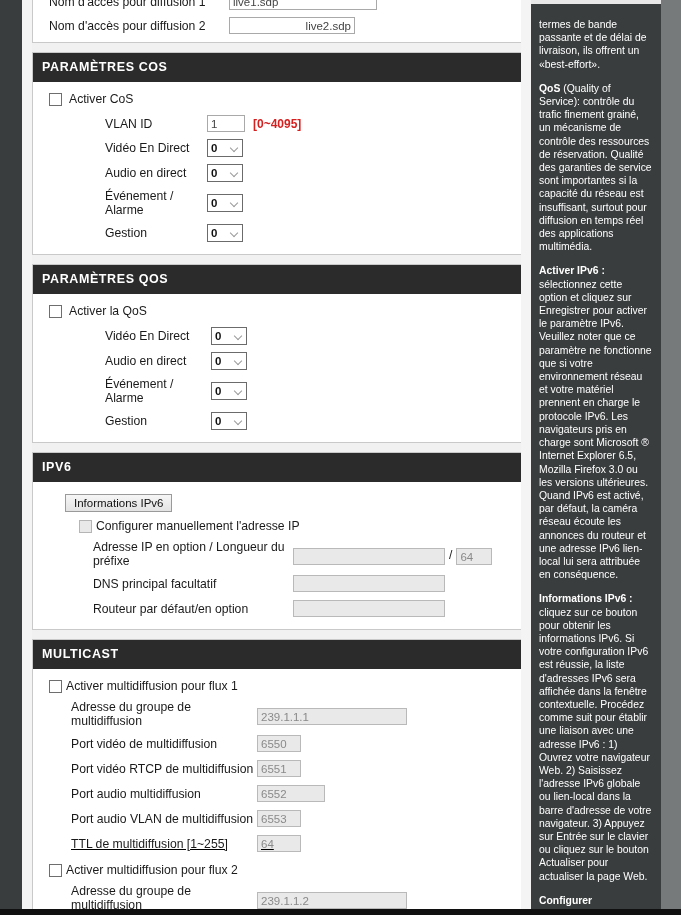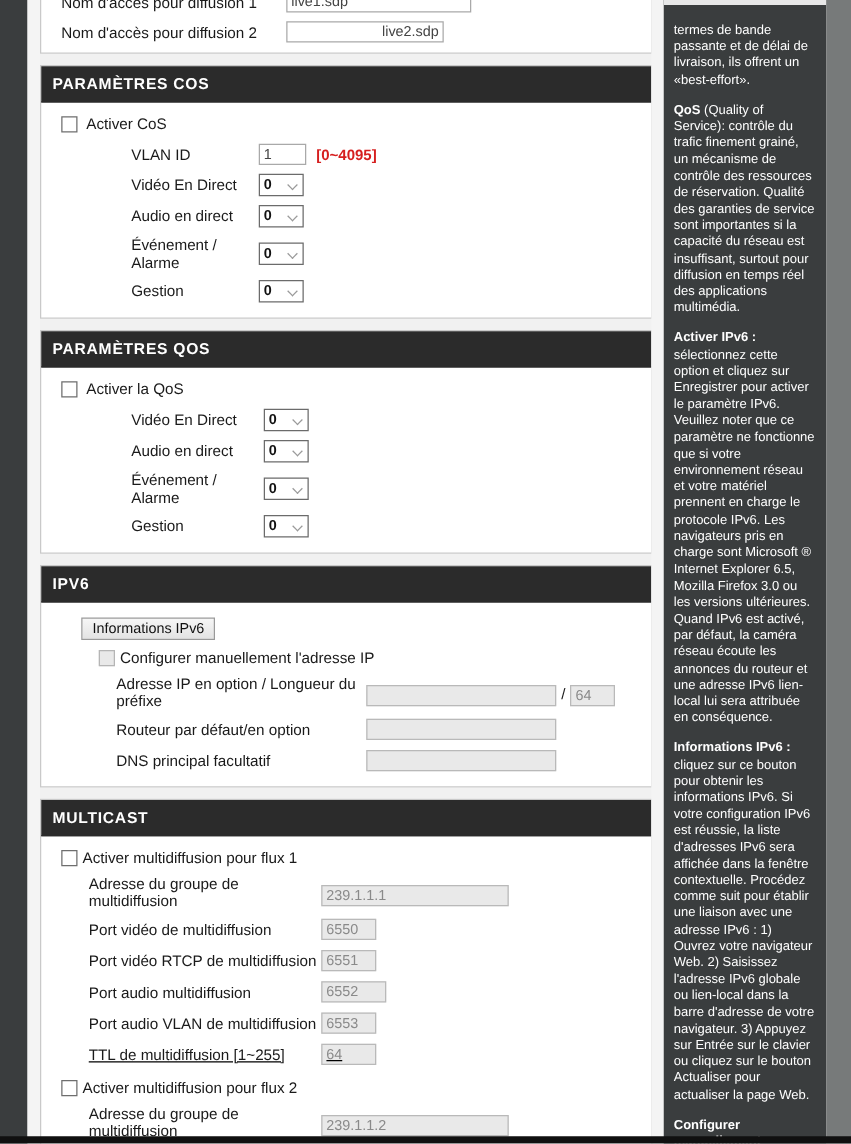--- a/index.html
+++ b/index.html
@@ -304,25 +304,25 @@
           <span class="cb disabled"></span>
           <span class="cb-label" style="margin-left:4px;">Configurer manuellement l'adresse IP</span>
         </div>
         <div class="row tall" style="padding-left:60px; margin-top:2px;">
           <span class="lbl" style="width:200px; display:inline-block;">Adresse IP en option / Longueur du préfixe</span>
           <input class="txt dis" style="width: 152px; margin-top: 8px;" value="">
           <span class="lbl" style="margin:8px 4px 0 4px;">/</span>
           <input class="txt dis" style="width: 36px; margin-top: 8px;" value="64">
         </div>
         <div class="field" style="padding-left:60px; margin-top:4px;">
+          <span class="fl" style="width:200px;">DNS principal facultatif</span>
+          <input class="txt dis" style="width: 152px;" value="">
+        </div>
+        <div class="field" style="padding-left:60px; margin-top:4px;">
           <span class="fl" style="width:200px;">Routeur par défaut/en option</span>
-          <input class="txt dis" style="width: 152px;" value="">
-        </div>
-        <div class="field" style="padding-left:60px; margin-top:4px;">
-          <span class="fl" style="width:200px;">DNS principal facultatif</span>
           <input class="txt dis" style="width: 152px;" value="">
         </div>
       </div>
     </div>
 
     <div class="panel" style="border-top:1px solid #c9c9c9;">
       <div class="panel-head">MULTICAST</div>
       <div class="panel-body">
 
         <div class="cbrow">
@@ -336,21 +336,21 @@
         <div class="field" style="padding-left:38px; margin-top:4px;">
           <span class="fl" style="width:186px;">Port vidéo de multidiffusion</span>
           <input class="txt dis" style="width: 44px;" value="6550">
         </div>
         <div class="field" style="padding-left:38px; margin-top:4px;">
           <span class="fl" style="width:186px;">Port vidéo RTCP de multidiffusion</span>
           <input class="txt dis" style="width: 44px;" value="6551">
         </div>
         <div class="field" style="padding-left:38px; margin-top:4px;">
           <span class="fl" style="width:186px;">Port audio multidiffusion</span>
-          <input class="txt dis" style="width: 52px;" value="6552">
+          <input class="txt dis" style="width: 68px;" value="6552">
         </div>
         <div class="field" style="padding-left:38px; margin-top:4px;">
           <span class="fl" style="width:186px;">Port audio VLAN de multidiffusion</span>
           <input class="txt dis" style="width: 44px;" value="6553">
         </div>
         <div class="field" style="padding-left:38px; margin-top:4px;text-decoration:underline;">
           <span class="fl" style="width:186px;">TTL de multidiffusion [1~255]</span>
           <input class="txt dis" style="width: 44px;" value="64">
         </div>
 

